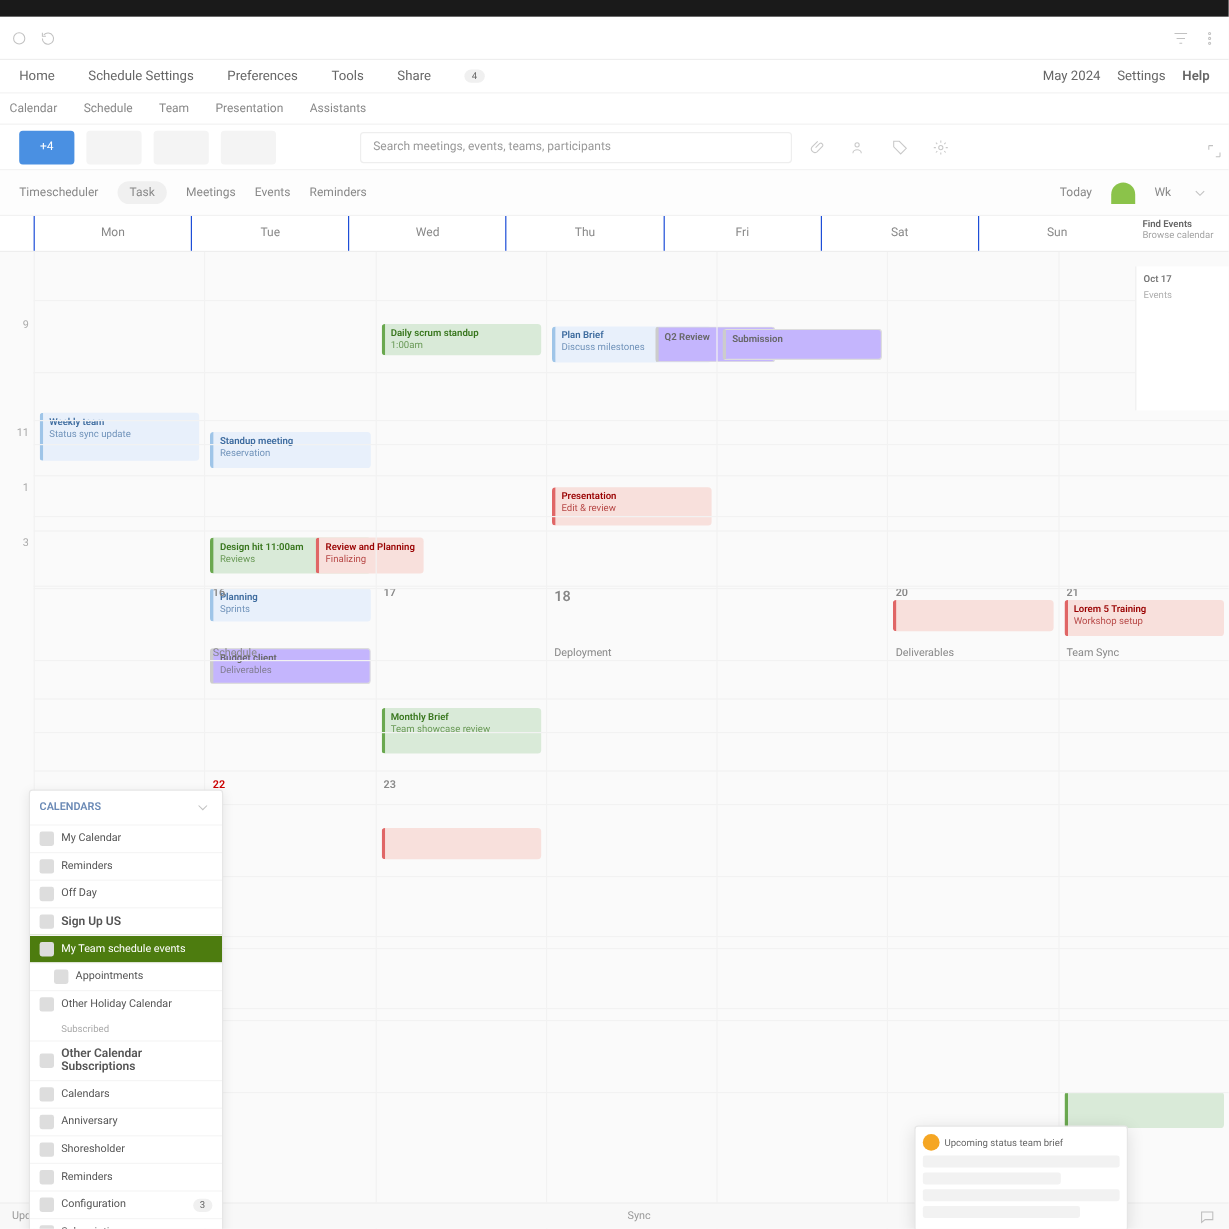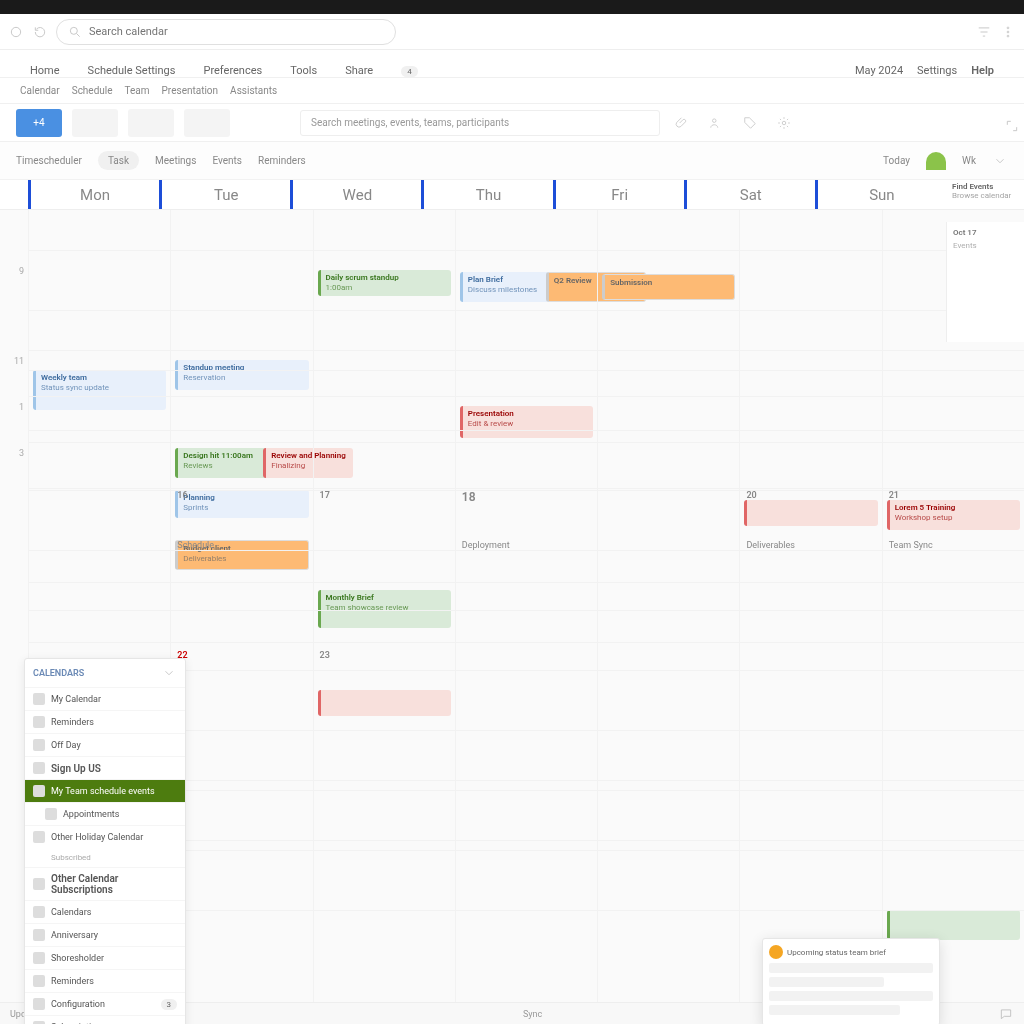--- a/index.html
+++ b/index.html
@@ -3,49 +3,49 @@
 <meta charset="utf-8">
 <style>
 *{box-sizing:border-box;margin:0;padding:0;font-family:-apple-system,BlinkMacSystemFont,'Segoe UI',Roboto,Arial,sans-serif}
 body{background:#fafafa;width:1024px;height:1024px;overflow:hidden;position:relative;font-size:11px;color:#4a4a4a}
 .titlebar{height:14px;background:#1a1a1a}
 .toolbar{height:36px;background:#fff;display:flex;align-items:center;padding:0 8px;gap:8px;border-bottom:1px solid #eee}
 .icon-sm{width:16px;height:16px;display:inline-flex;align-items:center;justify-content:center;opacity:.45}
 .search-box{flex:0 0 340px;height:26px;border:1px solid #e0e0e0;border-radius:14px;display:flex;align-items:center;padding:0 10px;gap:6px;color:#888}
 .search-box input{border:none;outline:none;flex:1;font-size:11px;background:transparent}
 .flex-spacer{flex:1}
-.menubar{height:28px;background:#fff;display:flex;align-items:flex-end;padding:0 30px;gap:28px;border-bottom:1px solid #f0f0f0;font-size:11px;color:#666}
+.menubar{height:28px;background:#fff;display:flex;align-items:center;padding:0 16px;gap:28px;border-bottom:1px solid #f0f0f0;font-size:11px;color:#666}
 .menubar .right{margin-left:auto;display:flex;gap:14px;align-items:center}
 .menubar span{cursor:default}
-.tabbar{height:26px;background:#fff;display:flex;align-items:center;padding:0 20px;gap:12px;border-bottom:1px solid #f0f0f0;font-size:10px;color:#888}
+.tabbar{height:26px;background:#fff;display:flex;align-items:center;padding:0 8px;gap:22px;border-bottom:1px solid #f0f0f0;font-size:10px;color:#888}
 .action-row{height:38px;background:#fff;display:flex;align-items:center;padding:0 16px;gap:10px;border-bottom:1px solid #f0f0f0}
 .action-row .primary-chip{width:46px;height:28px;background:#4a90e2;border-radius:3px;display:flex;align-items:center;justify-content:center;color:#fff;font-size:10px}
 .action-row .ghost-chip{width:46px;height:28px;background:#f4f4f4;border-radius:3px}
 .action-row .long-input{flex:0 0 360px;height:26px;border:1px solid #eee;border-radius:3px;padding:0 10px;color:#999;font-size:10px;display:flex;align-items:center;margin-left:60px}
 .action-row .tool-icon{width:24px;height:24px;border-radius:3px;display:flex;align-items:center;justify-content:center;opacity:.4}
 .filter-row{height:38px;background:#fdfdfd;display:flex;align-items:center;padding:0 16px;gap:16px;border-bottom:1px solid #f2f2f2;font-size:10px;color:#888}
 .filter-row .pill{padding:4px 10px;border-radius:10px;background:#f0f0f0}
 .filter-row .green-pill{width:20px;height:18px;background:#8bc34a;border-radius:10px 10px 0 0}
 .calendar-area{position:relative;height:850px}
 .week-header{height:30px;display:flex;border-bottom:1px solid #eee;background:#fff}
 .time-col{flex:0 0 28px}
-.day-col{flex:1;display:flex;align-items:center;justify-content:center;font-size:15px;color:#888;border-left:3px solid #1d4ed8}
+.day-col{flex:1;display:flex;align-items:center;justify-content:center;font-size:10px;color:#888;border-left:1px solid #1d4ed8}
 .grid-body{position:relative;height:820px;display:flex}
 .time-labels{flex:0 0 28px;position:relative}
 .time-labels div{position:absolute;right:4px;font-size:9px;color:#aaa}
 .days{flex:1;display:flex;position:relative}
 .day{flex:1;border-left:1px solid #f2f2f2;position:relative}
 .hour-line{position:absolute;left:0;right:0;border-top:1px solid #f2f2f2}
 .evt{position:absolute;border-radius:3px;padding:3px 5px;font-size:8px;line-height:1.2;overflow:hidden;border-left:3px solid}
 .evt .t1{font-weight:600;display:block}
 .evt .t2{opacity:.7;display:block}
 .evt.green{background:#d9ead8;border-color:#6aa84f;color:#38761d}
 .evt.lightblue{background:#e8f0fb;border-color:#9fc5e8;color:#3d6b9e}
 .evt.pink{background:#f8e0dc;border-color:#e06666;color:#990000}
-.evt.white{background:#fdba74;border:1px solid #ddd;border-left:3px solid #ccc;color:#666}
+.evt.white{background:#c4b5fd;border:1px solid #ddd;border-left:3px solid #ccc;color:#666}
 .sidebar{position:absolute;left:24px;top:478px;width:162px;background:#fff;border:1px solid #e6e6e6;border-radius:3px;box-shadow:0 2px 10px rgba(0,0,0,.08);z-index:40}
 .sidebar .hd{padding:6px 8px;display:flex;align-items:center;justify-content:space-between;font-size:9px;font-weight:600;color:#6a89b5}
 .sidebar .row{padding:5px 8px;font-size:9px;color:#555;display:flex;align-items:center;gap:6px;border-top:1px solid #f5f5f5}
 .sidebar .row.sel{background:#4d7c0f;color:#fff}
 .sidebar .row.bold{font-weight:600;font-size:10px}
 .sidebar .row .ic{width:12px;height:12px;display:inline-block;background:#ddd;border-radius:2px;flex-shrink:0}
 .popup-a{position:absolute;right:84px;top:758px;width:178px;background:#fff;border:1px solid #e6e6e6;border-radius:3px;box-shadow:0 3px 14px rgba(0,0,0,.12);z-index:35;padding:6px}
 .popup-a .hd{font-size:8px;color:#666;margin-bottom:4px;display:flex;align-items:center;gap:4px}
 .popup-a .hd .av{width:14px;height:14px;background:#f5a623;border-radius:7px}
 .popup-a .line{height:10px;background:#f2f2f2;border-radius:2px;margin:4px 0}
@@ -64,29 +64,20 @@
       <svg viewBox="0 0 24 24">
         <circle cx="12" cy="12" r="8"></circle>
       </svg>
     </span>
   <span class="icon-sm">
       <svg viewBox="0 0 24 24">
         <path d="M4 12a8 8 0 1 0 2-5"></path>
         <path d="M4 4v5h5"></path>
       </svg>
     </span>
-  <div class="search-box">
-    <span class="icon-sm">
-        <svg viewBox="0 0 24 24">
-          <circle cx="10" cy="10" r="6"></circle>
-          <path d="M20 20l-5-5"></path>
-        </svg>
-      </span>
-    <input placeholder="Search calendar" style="">
-  </div>
   <div class="flex-spacer"></div>
   <span class="icon-sm">
       <svg viewBox="0 0 24 24">
         <path d="M3 5h18M6 12h12M10 19h4"></path>
       </svg>
     </span>
   <span class="icon-sm">
       <svg viewBox="0 0 24 24">
         <circle cx="12" cy="5" r="1.5"></circle>
         <circle cx="12" cy="12" r="1.5"></circle>
@@ -193,21 +184,21 @@
 
   <div class="grid-body">
     <div class="time-labels">
       <div style="top:56px">9</div>
       <div style="top:146px">11</div>
       <div style="top:192px">1</div>
       <div style="top:238px">3</div>
     </div>
     <div class="days" id="days-container">
       <div class="day">
-          <div class="evt lightblue" style="top: 160px; height: 40px; left: 4px; width: calc(100% - 8px);">
+          <div class="evt lightblue" style="top: 134px; height: 40px; left: 4px; width: calc(100% - 8px);">
             <span class="t1">Weekly team</span>
             <span class="t2">Status sync update</span>
           </div>
         </div>
       <div class="day">
           <div class="evt lightblue" style="top: 150px; height: 30px; left: 4px; width: calc(100% - 8px);">
             <span class="t1">Standup meeting</span>
             <span class="t2">Reservation</span>
           </div>
           <div class="evt green" style="top: 238px; height: 30px; left: 4px; width: calc(100% - 8px);">

